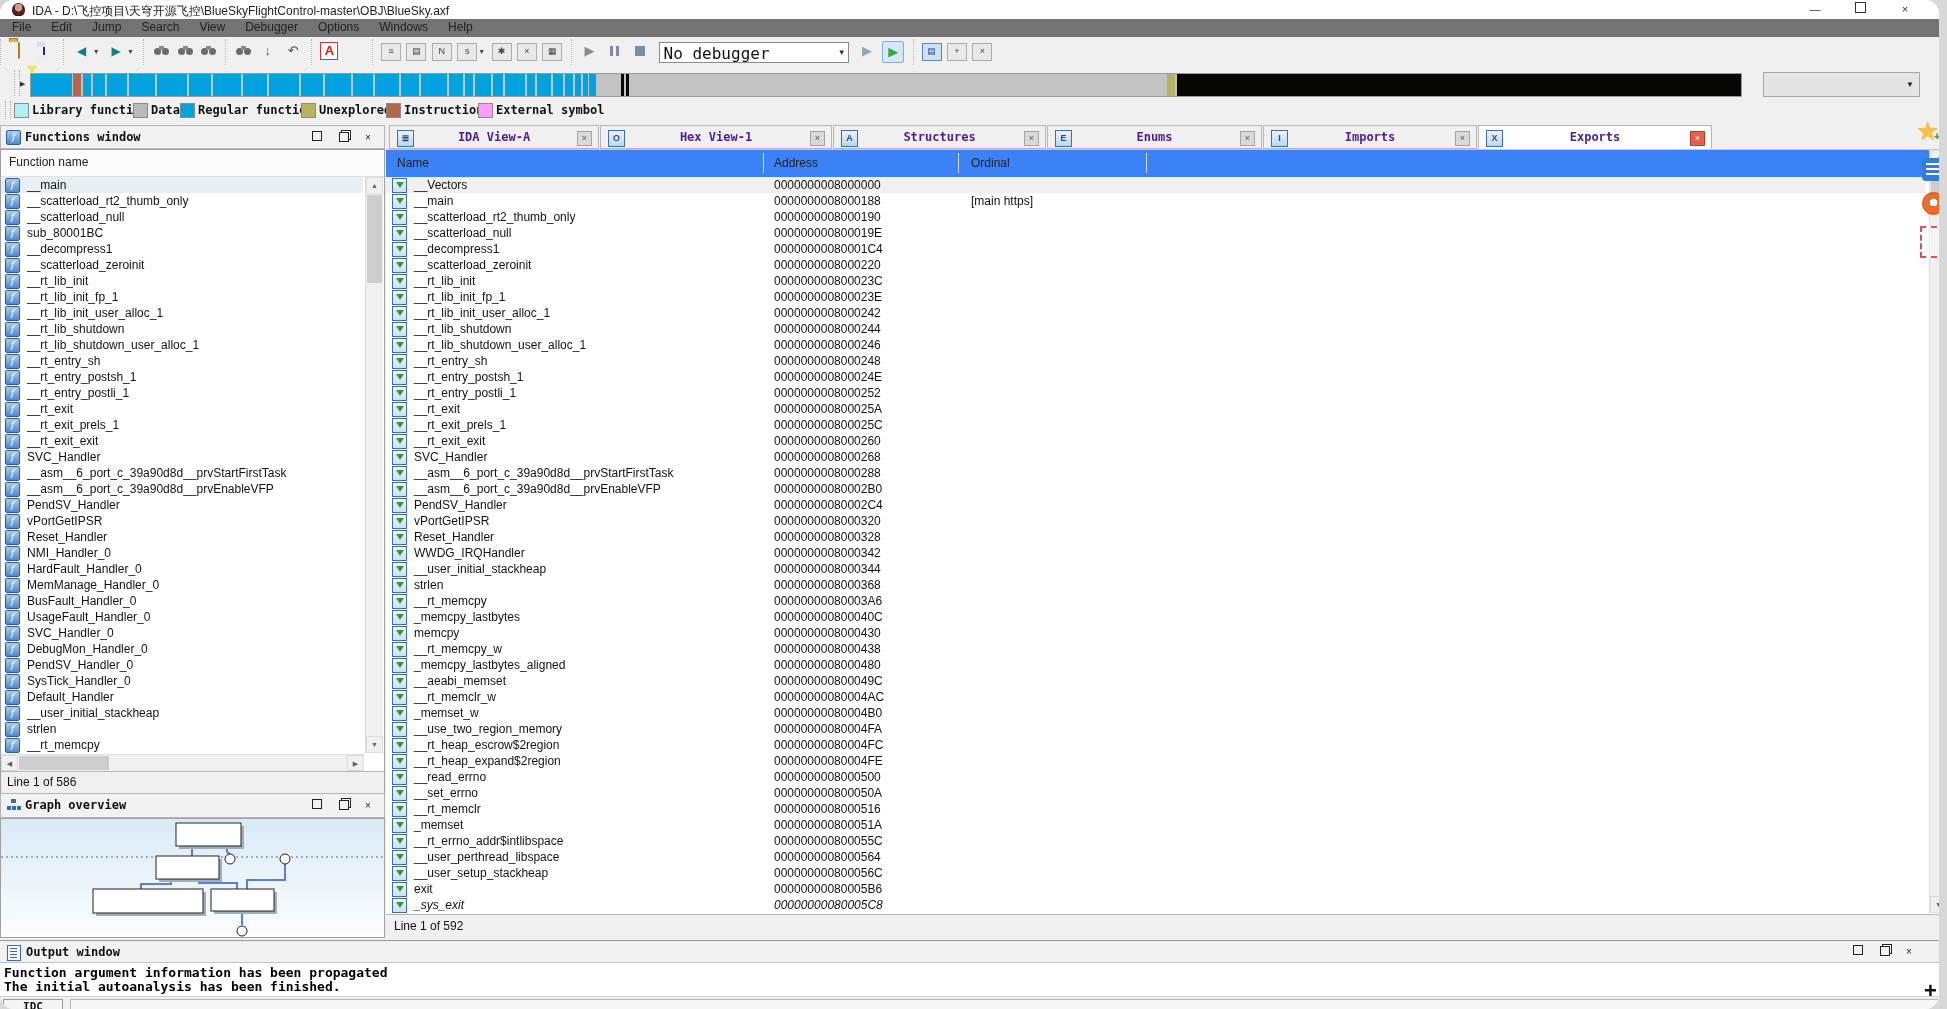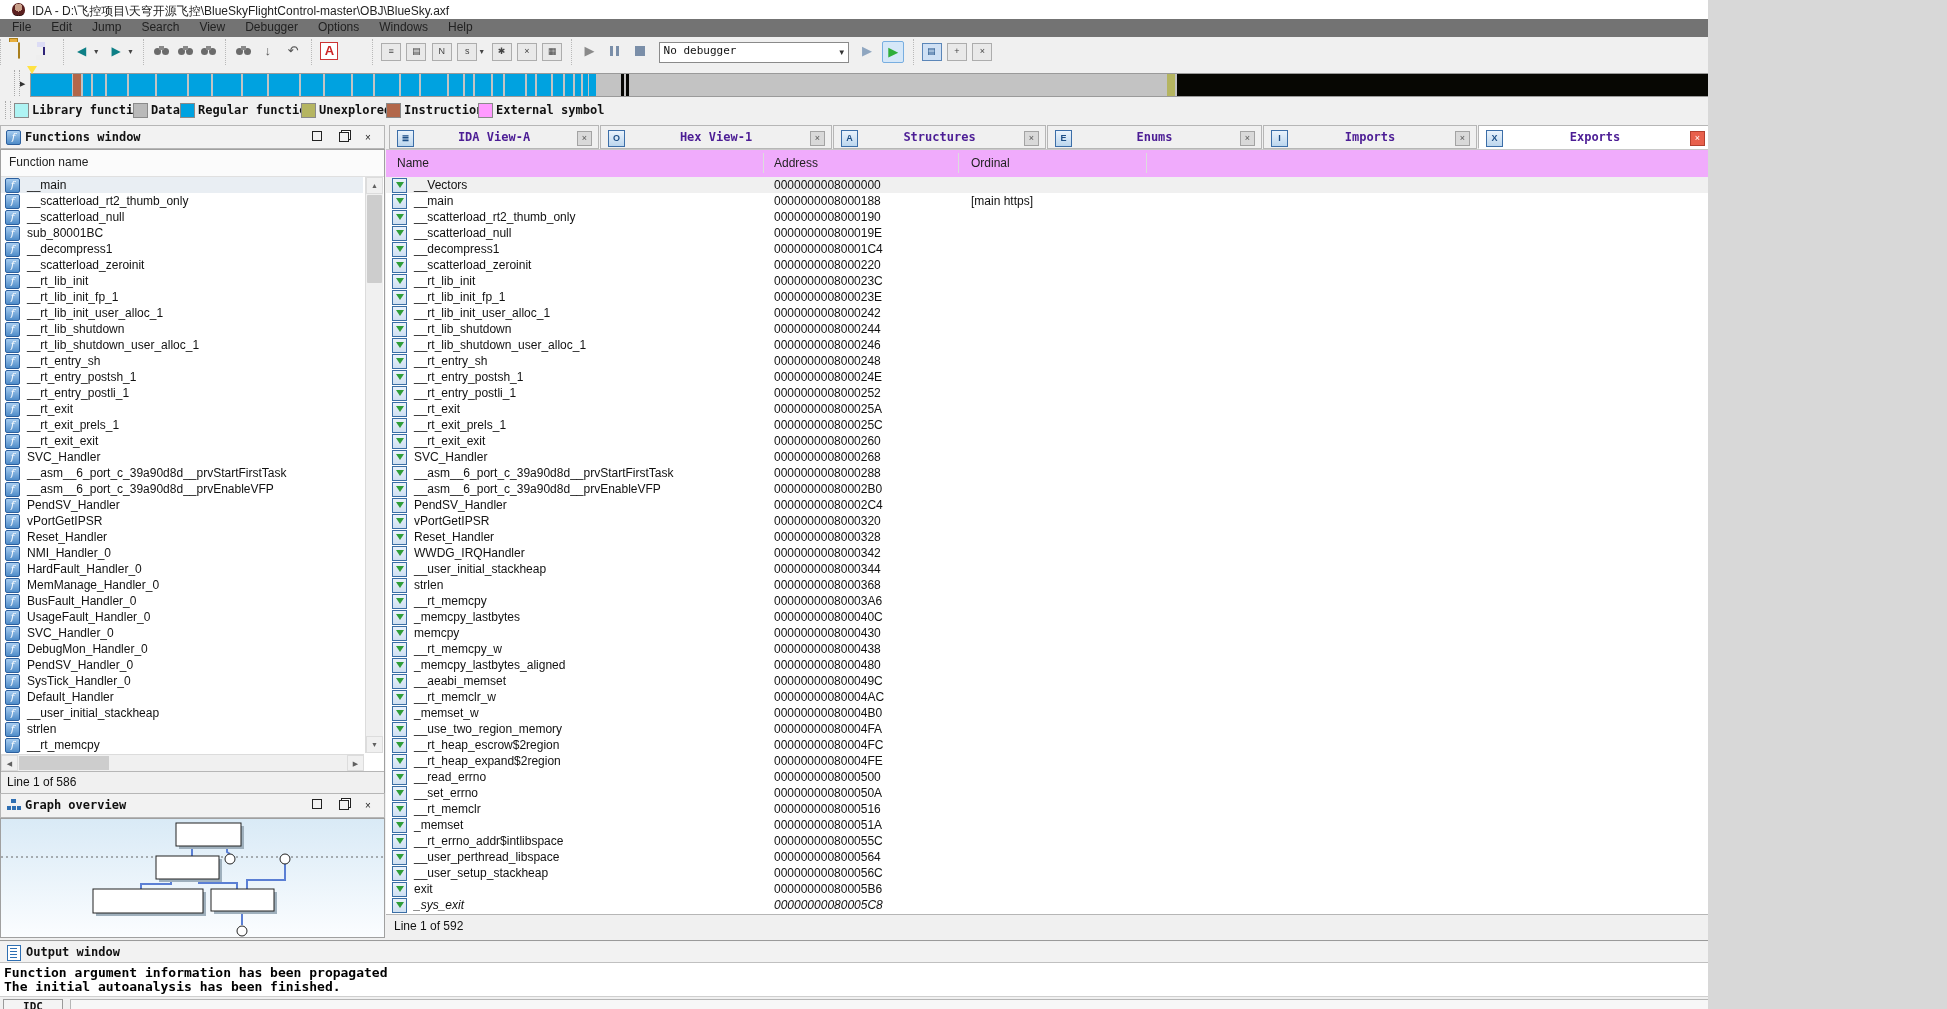--- a/index.html
+++ b/index.html
@@ -1,17 +1,17 @@
 <!DOCTYPE html>
 <html><head>
 <meta charset="utf-8">
 <style>
   html,body{margin:0;padding:0;background:#d8d8d8;}
-  #app{position:relative;width:1708px;height:1009px;background:#f0f0f0;overflow:hidden;
-       font-family:"Liberation Sans",sans-serif;font-size:12px;color:#111;}
+  #app{position:relative;width:1939px;height:1009px;background:#f0f0f0;overflow:hidden;
+       font-family:"Liberation Sans",sans-serif;font-size:12px;color:#111;border-radius:14px;}
   .mono{font-family:"DejaVu Sans Mono",monospace;}
 
   
   #titlebar{position:absolute;left:0;top:0;width:1947px;height:19px;background:#ffffff;border-bottom:1px solid #e8e8e8;}
   #ida-logo{position:absolute;left:12px;top:3px;width:13px;height:13px;border-radius:50% 50% 40% 40%;
             background:radial-gradient(circle at 50% 35%,#c9a08a 0 4px,#5a1f1f 4px 8px,#2b0f0f 8px);}
   #title-text{position:absolute;left:32px;top:3px;color:#222;}
   .wbtn{position:absolute;top:0;width:40px;height:19px;text-align:center;line-height:18px;color:#333;font-size:11px;}
   #btn-min{left:1795px;} #btn-max{left:1840px;} #btn-close{left:1885px;}
   #btn-max i{display:inline-block;width:9px;height:9px;border:1px solid #333;}
@@ -38,21 +38,21 @@
   .binoc:after{content:"";position:absolute;left:7px;top:5px;width:5px;height:4px;background:#8a8a8a;}
   .redA{border:1px solid #c33;color:#c22;font-weight:bold;width:16px;height:16px;line-height:16px;margin-top:3px;background:#fff;}
   .ball{width:14px;height:14px;margin-top:5px;border-radius:50%;background:radial-gradient(circle at 35% 30%,#c8f6c8,#2fae3a 60%,#187a22);}
   .chip{width:18px;height:16px;line-height:15px;margin-top:4px;background:#e9e9e9;border:1px solid #adadad;font-size:9px;color:#444;}
   .play{color:#8a8a8a;}
   .pausebars:before{content:"";position:absolute;left:5px;top:5px;width:3px;height:10px;background:#7a8ea8;box-shadow:6px 0 0 #7a8ea8;}
   .stopsq:before{content:"";position:absolute;left:5px;top:5px;width:10px;height:10px;background:#7a8ea8;}
   .tsel{border:1px solid #78aee0;background:#d5e7f8;border-radius:2px;}
   #dbg-combo{display:inline-block;vertical-align:top;margin:3px 4px 0 4px;width:188px;height:19px;background:#fff;
              border:1px solid #8a8a8a;position:relative;}
-  #dbg-combo .val{position:absolute;left:4px;top:1px;font-size:11px;}
+  #dbg-combo .val{position:absolute;left:4px;top:1px;font-size:16px;}
   #dbg-combo .dd{position:absolute;right:2px;top:5px;font-size:8px;color:#333;}
 
   
   #bandrow{position:absolute;left:0;top:66px;width:1947px;height:32px;background:#f0f0f0;}
   #navband{position:absolute;left:30px;top:7px;width:1710px;height:22px;background:#c3c3c3;border:1px solid #9a9a9a;}
   .bseg{position:absolute;top:0;height:22px;}
   #band-marker{position:absolute;left:27px;top:0px;width:0;height:0;border-left:5px solid transparent;border-right:5px solid transparent;border-top:8px solid #ffe243;}
   #band-arrow{position:absolute;left:20px;top:14px;font-size:7px;color:#333;}
   #band-dropdown{position:absolute;left:1763px;top:6px;width:155px;height:23px;background:#e4e4e4;border:1px solid #a8a8a8;}
   #band-dropdown .dd{position:absolute;right:5px;top:7px;font-size:8px;color:#222;}
@@ -105,21 +105,21 @@
 
   
   #graph-header{position:absolute;left:0;top:793px;width:385px;height:25px;background:#f2f2f2;border:1px solid #b6b6b6;box-sizing:border-box;}
   #graph-ico{position:absolute;left:6px;top:5px;width:14px;height:14px;}
   #graph-ico:before{content:"";position:absolute;left:4px;top:0;width:5px;height:4px;background:#2f6fb2;}
   #graph-ico:after{content:"";position:absolute;left:0;top:7px;width:4px;height:4px;background:#2f6fb2;box-shadow:5px 0 0 #2f6fb2,10px 0 0 #2f6fb2;}
   #graph-body{position:absolute;left:0;top:818px;width:385px;height:120px;background:linear-gradient(#d9eaf6,#fbfdff);border:1px solid #a0a0a0;box-sizing:border-box;}
 
   
   #extable{position:absolute;left:386px;top:149px;width:1561px;height:765px;background:#ffffff;border-top:1px solid #c8c8c8;}
-  #ex-header{position:absolute;left:0;top:0;width:1561px;height:27px;background:#f0abfc;border-bottom:1px solid #0f766e;}
+  #ex-header{position:absolute;left:0;top:0;width:1561px;height:27px;background:#3b82f6;border-bottom:1px solid #0f766e;}
   #ex-header .h{position:absolute;top:6px;color:#222;}
   .colsep{position:absolute;top:3px;width:1px;height:20px;background:#dcdcdc;}
   #exrows{position:absolute;left:0;top:27px;width:1540px;height:736px;overflow:hidden;}
   .exrow{position:absolute;left:0;width:1540px;height:16px;}
   .exrow.selected{background:#f0f0f0;}
   .ex-ico{position:absolute;left:6px;top:1px;width:13px;height:13px;border:1px solid #3a6ea5;background:linear-gradient(#eaf2fb,#cfe0f2);}
   .ex-ico:after{content:"";position:absolute;left:3px;top:3px;width:0;height:0;border-left:4px solid transparent;border-right:4px solid transparent;border-top:6px solid #2f9e3a;}
   .ex-name{position:absolute;left:28px;top:1px;white-space:nowrap;}
   .ex-addr{position:absolute;left:388px;top:1px;white-space:nowrap;}
   .ex-ord{position:absolute;left:585px;top:1px;white-space:nowrap;}

